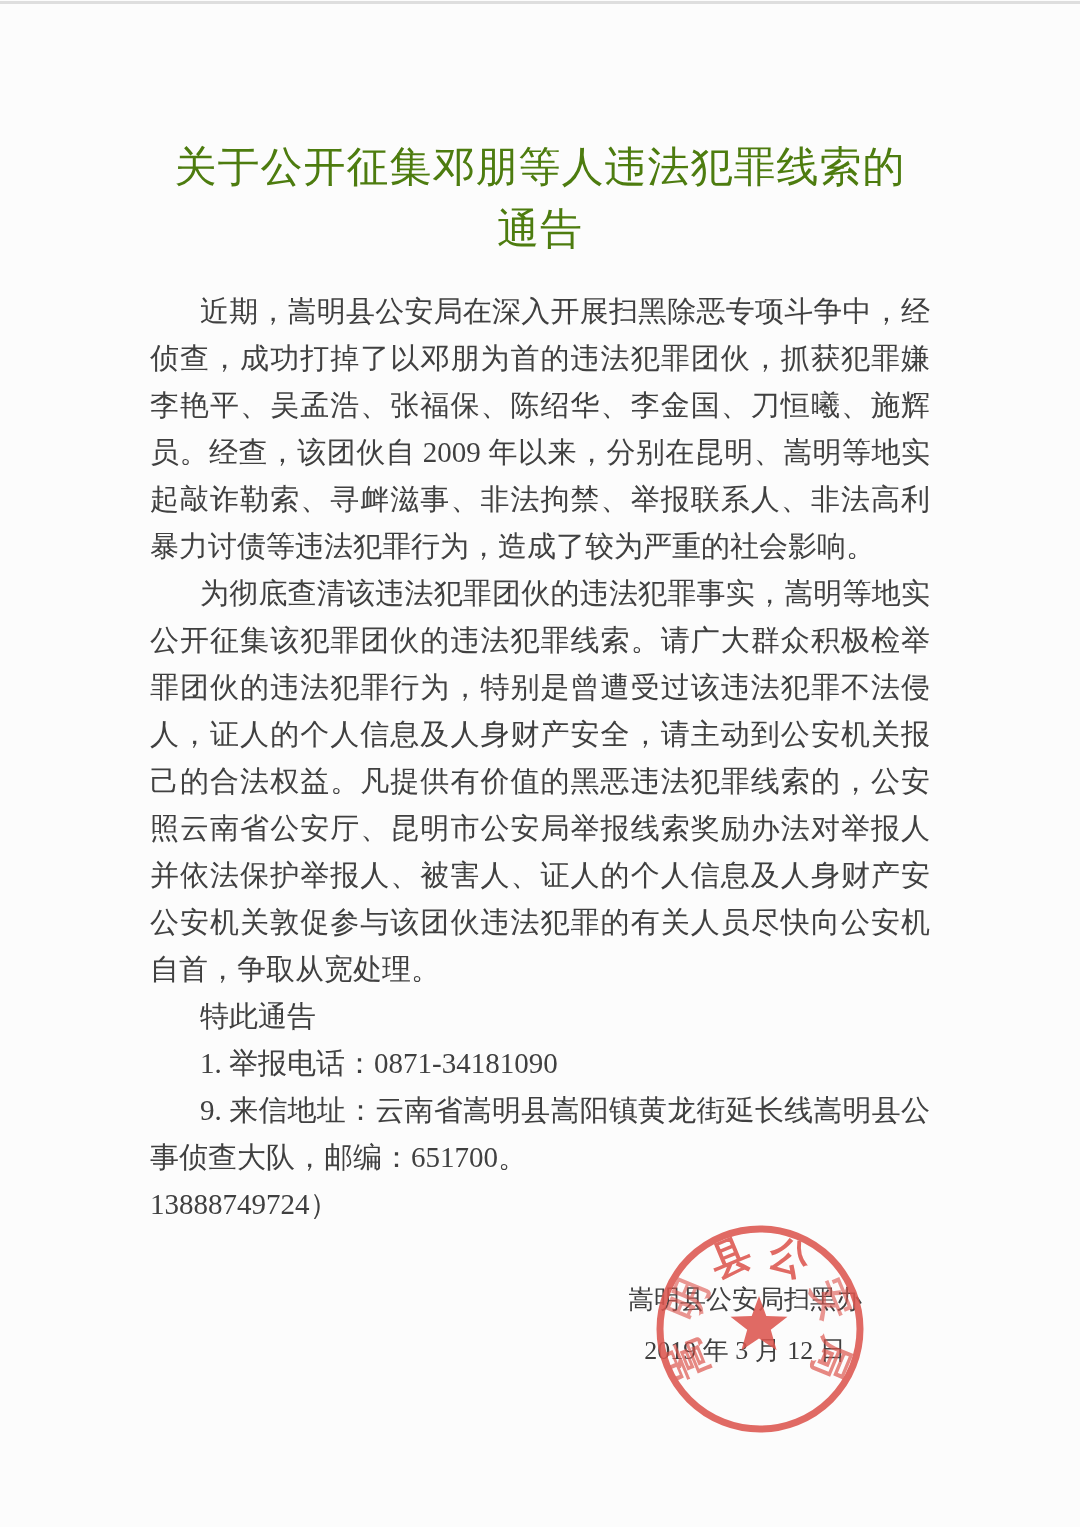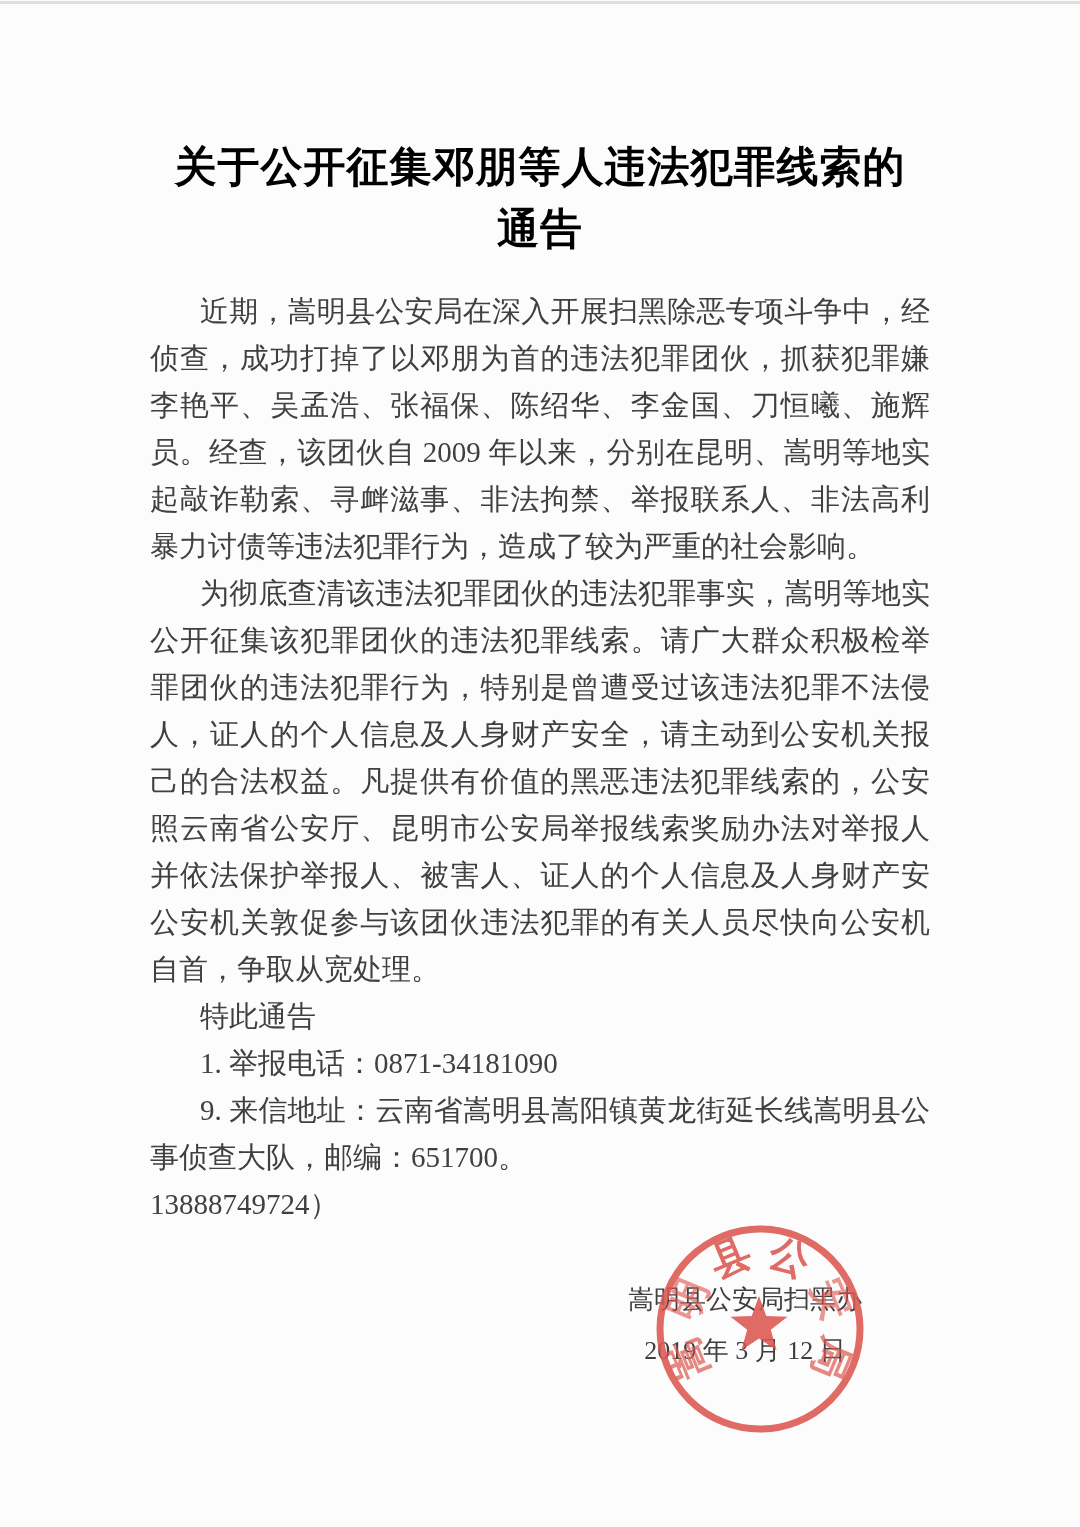--- a/index.html
+++ b/index.html
@@ -25,22 +25,22 @@
     background: #d8d8d8;
     opacity: 0.85;
   }
   .title {
     position: absolute;
     top: 136px;
     left: 0;
     width: 100%;
     text-align: center;
     font-size: 42px;
-    font-weight: 700;
-    color: #000000;
+    font-weight: 400;
+    color: #4d7c0f;
     line-height: 62px;
     letter-spacing: 1px;
   }
   .doc-body {
     position: absolute;
     top: 288px;
     left: 150px;
     width: 780px;
   }
   .ln {

